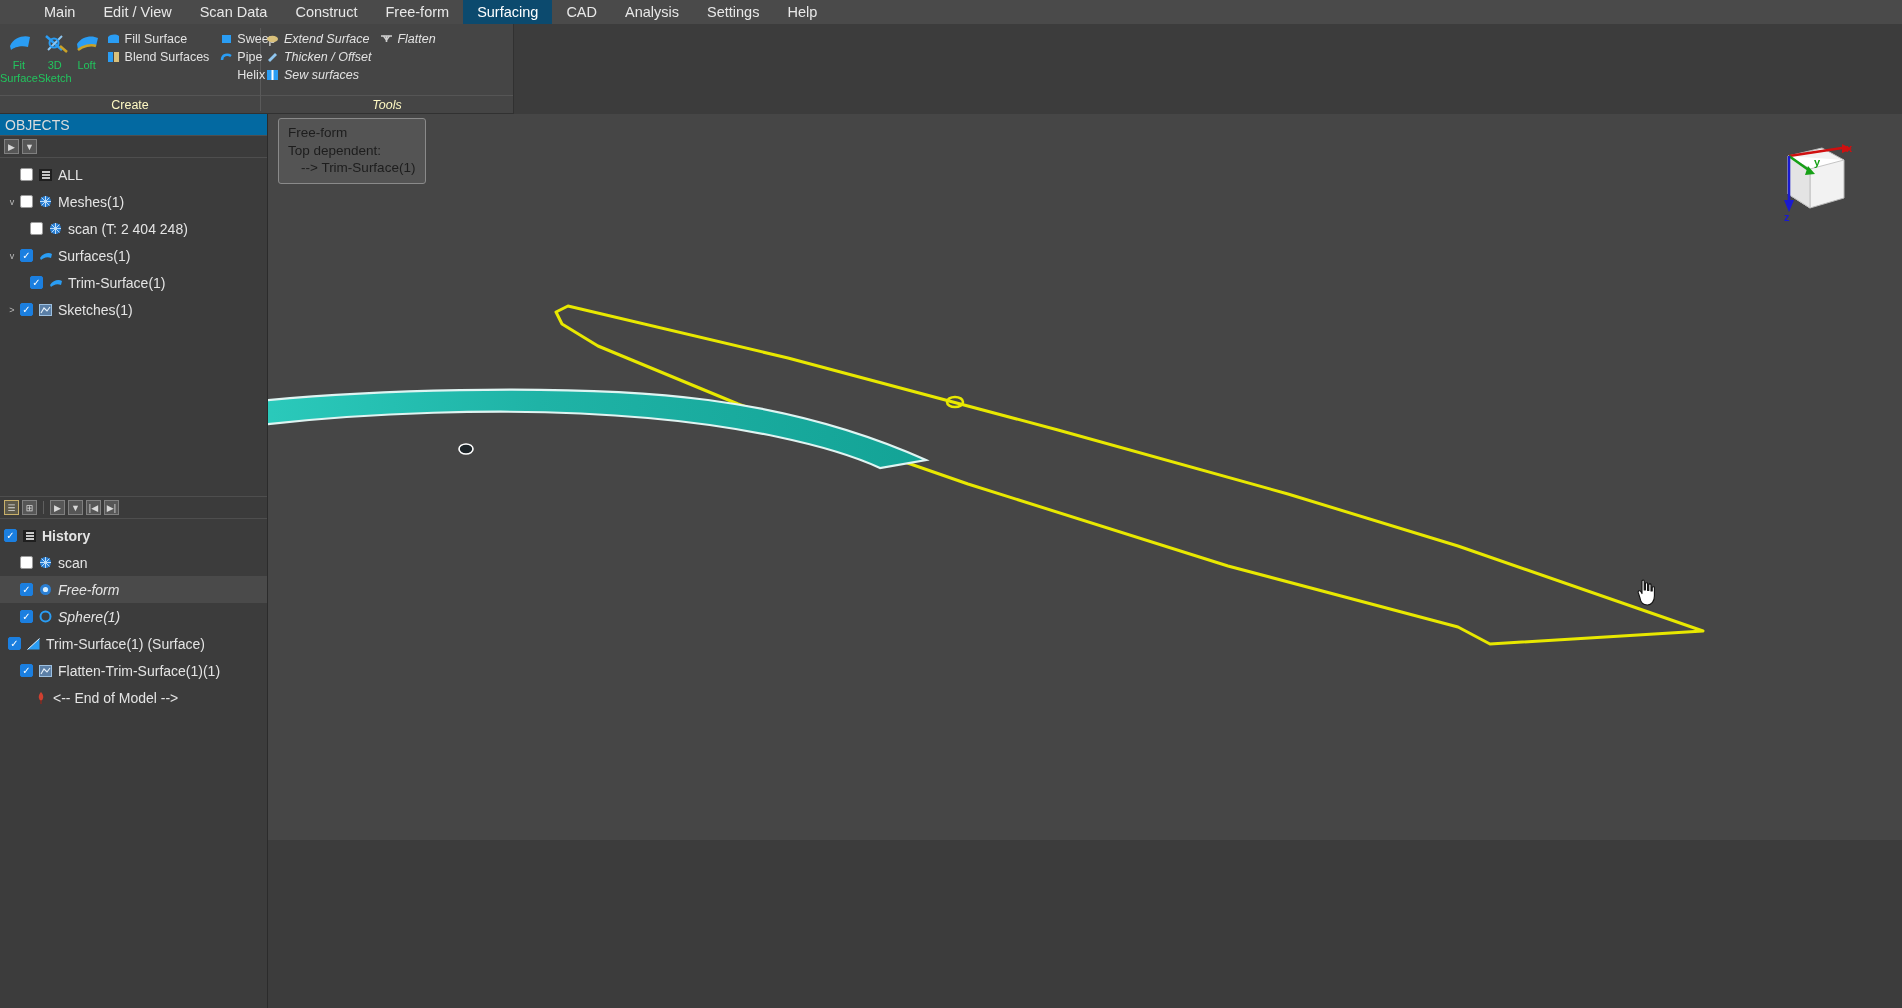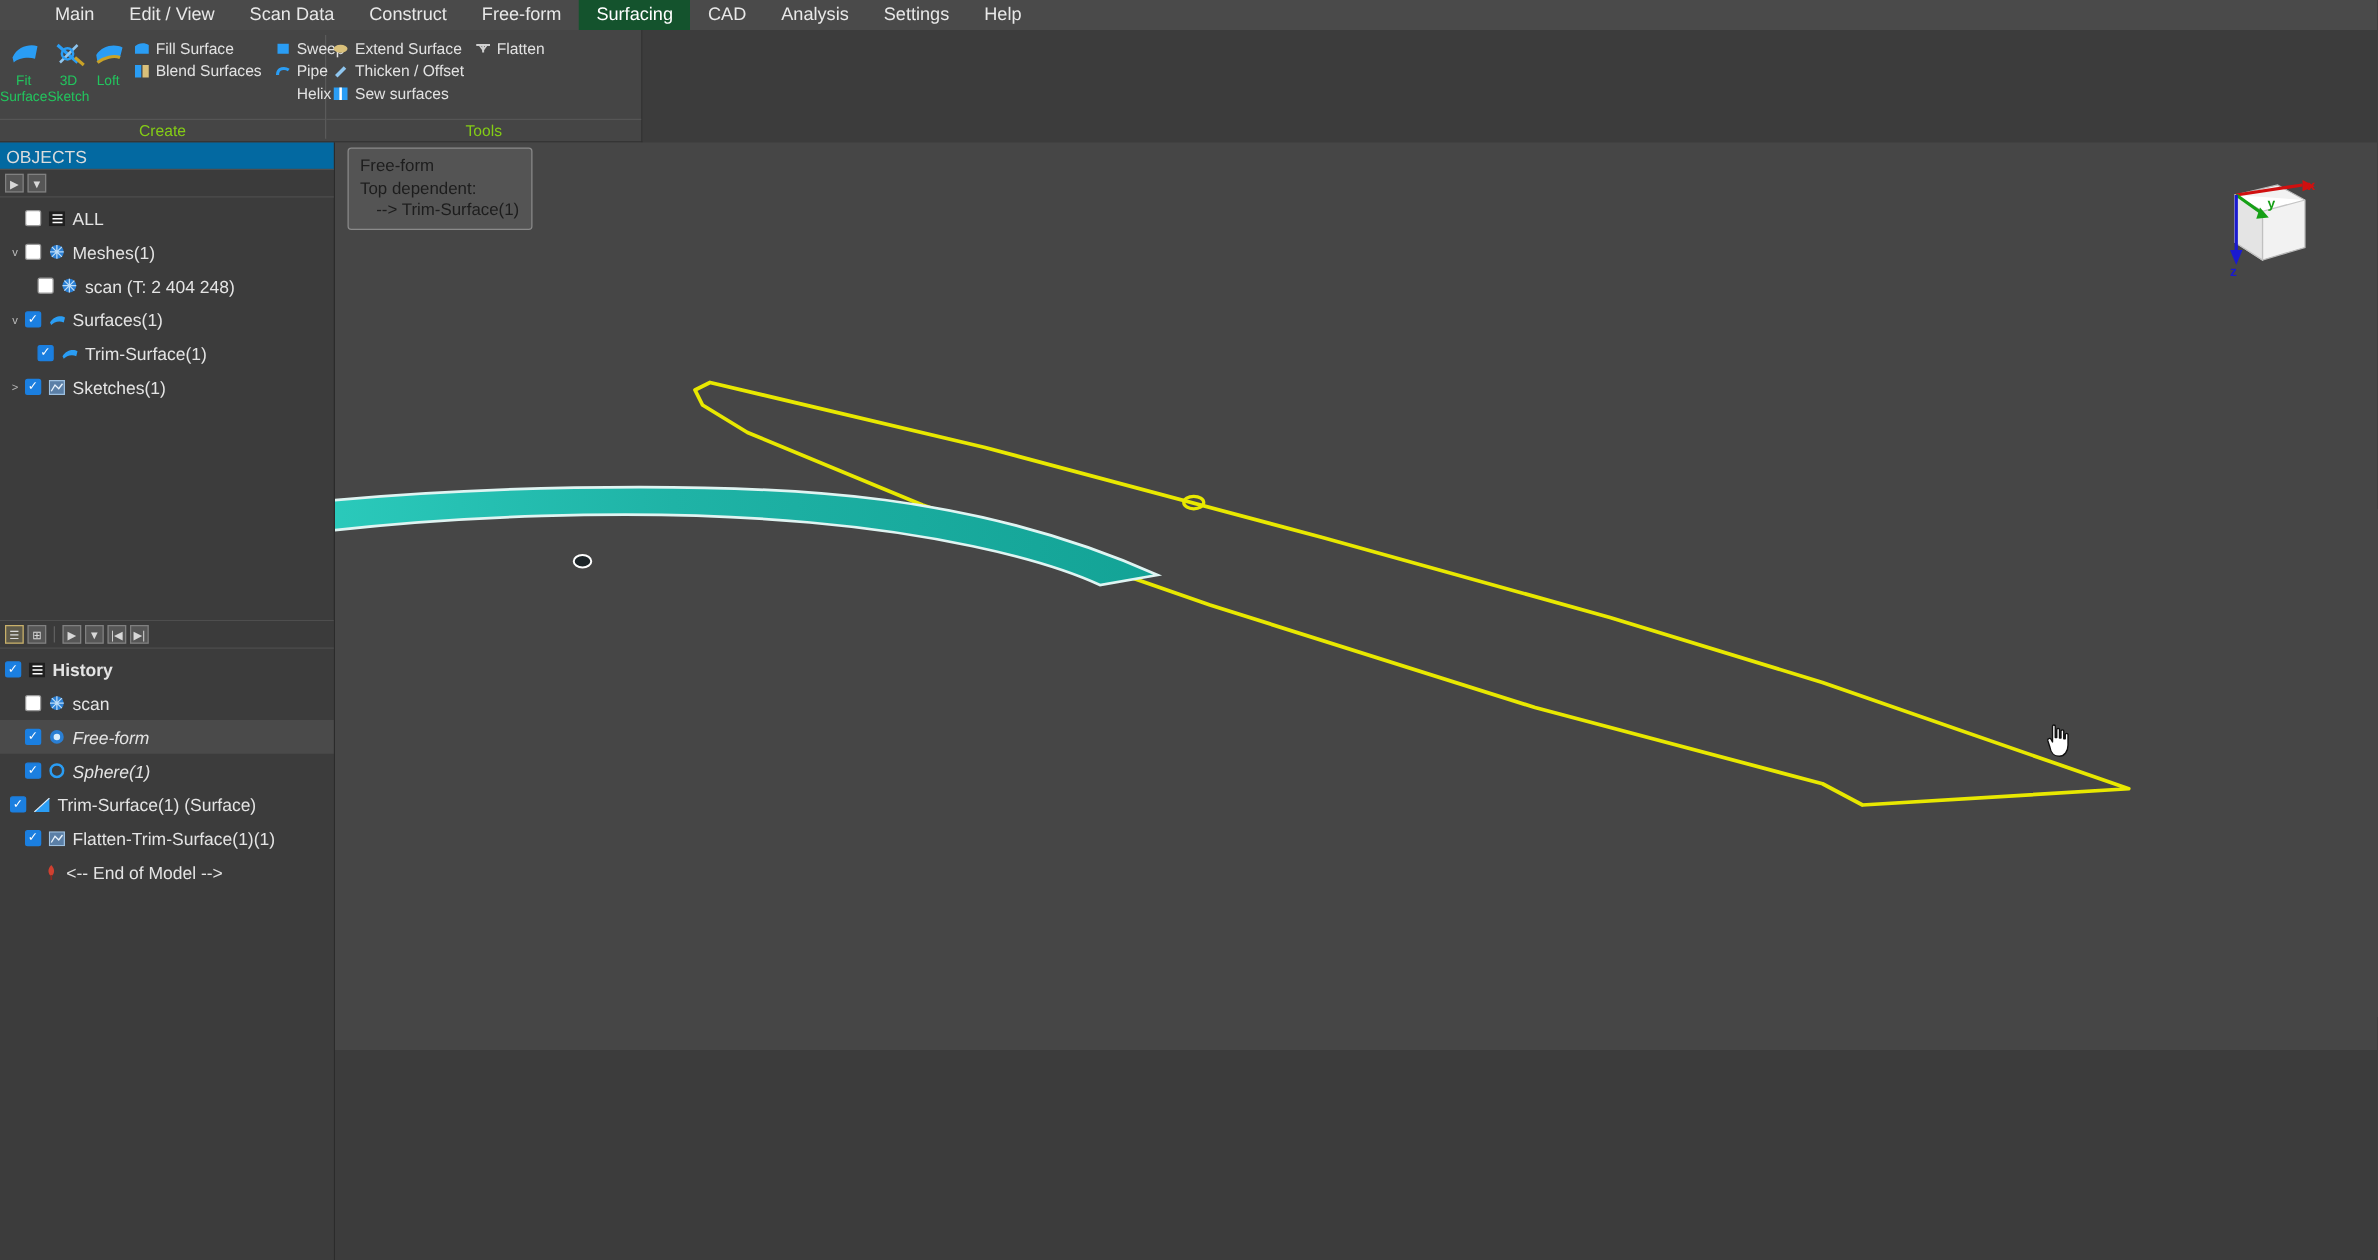--- a/index.html
+++ b/index.html
@@ -15,36 +15,36 @@
   
   .menubar {
     position: absolute; top: 0; left: 0; width: 1902px; height: 24px;
     background: #4a4a4a; display: flex; align-items: stretch;
     padding-left: 30px; font-size: 14.5px;
   }
   .menu-item {
     padding: 0 14px; display: flex; align-items: center;
     color: #e8e8e8; white-space: nowrap; cursor: default;
   }
-  .menu-item.active { background: #14532d; color: #ffffff; }
+  .menu-item.active { background: #0c4a6e; color: #ffffff; }
 
   
   .ribbon {
     position: absolute; top: 24px; left: 0; width: 514px; height: 90px;
     background: #454545; display: flex;
     border-bottom: 1px solid #313131; border-right: 1px solid #313131;
   }
   .ribbon-group { position: relative; display: flex; flex-direction: column; }
   .ribbon-group .grp-body { flex: 1; display: flex; align-items: flex-start; padding-top: 3px; }
   .ribbon-group .grp-label {
-    height: 18px; text-align: center; font-size: 12.5px; color: #84cc16;
+    height: 18px; text-align: center; font-size: 12.5px; color: #fef9c3;
     line-height: 18px; border-top: 1px solid #555;
   }
   .grp-create { width: 260px; }
-  .grp-tools { width: 254px; }
+  .grp-tools { width: 254px; font-style: italic; }
   .grp-sep { width: 1px; background: #5a5a5a; margin: 4px 0 2px 0; align-self: stretch; }
 
   .big-btn {
     width: 54px; display: flex; flex-direction: column; align-items: center;
     padding-top: 4px; cursor: default;
   }
   .big-btn .lbl { font-size: 11px; color: #22c55e; line-height: 13px; text-align: center; }
   .big-ico { width: 30px; height: 26px; display: flex; align-items: center; justify-content: center; margin-bottom: 2px; }
 
   .col-list { display: flex; flex-direction: column; padding-top: 3px; }

